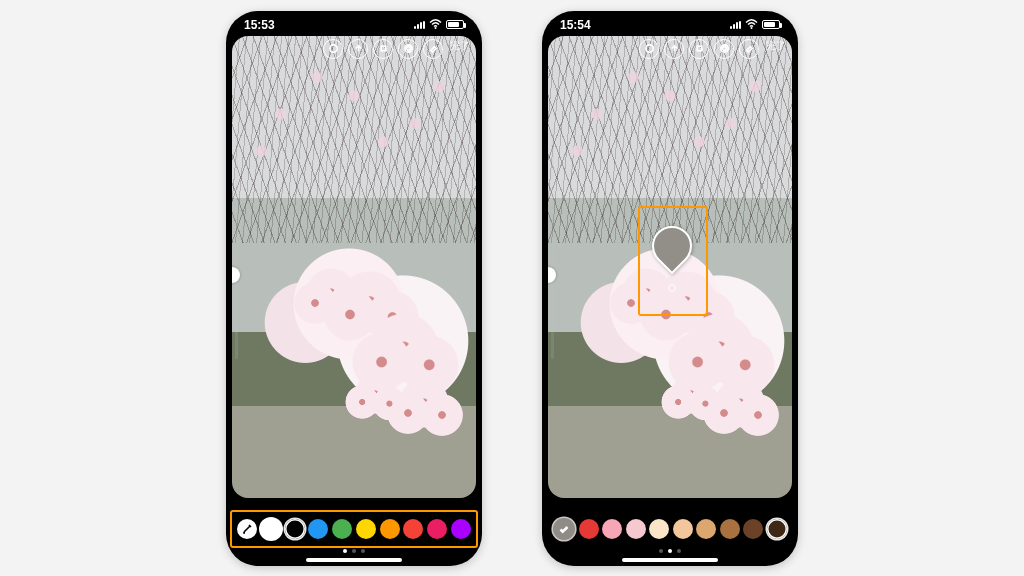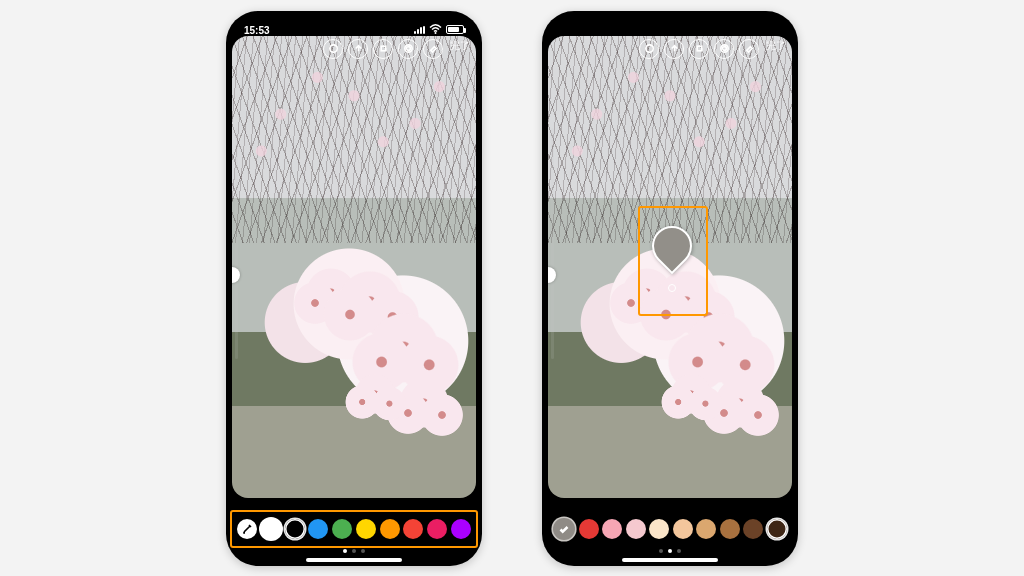--- a/index.html
+++ b/index.html
@@ -20,24 +20,24 @@
     position: relative;
     overflow: hidden;
     box-shadow: 0 2px 10px rgba(0,0,0,0.2);
   }
   .status-bar {
     position: absolute;
     top: 3px; left: 0; right: 0;
     height: 22px;
     display: flex;
     justify-content: space-between;
-    align-items: flex-end;
+    align-items: center;
     padding: 0 18px;
     color: #fff;
-    font-size: 10px;
+    font-size: 12px;
     font-weight: 600;
     z-index: 50;
   }
   .status-icons { display: flex; gap: 4px; align-items: center; }
   .sig { display:inline-flex; gap:1px; align-items:flex-end; height:8px;}
   .sig i { width:2px; background:#fff; display:block; border-radius:1px;}
   .sig i:nth-child(1){height:3px}.sig i:nth-child(2){height:5px}.sig i:nth-child(3){height:7px}.sig i:nth-child(4){height:8px}
   .batt { width:18px; height:9px; border:1px solid #fff; border-radius:2px; position:relative;}
   .batt::after{content:"";position:absolute;right:-3px;top:2px;width:2px;height:5px;background:#fff;border-radius:0 1px 1px 0;}
   .batt i{position:absolute;left:1px;top:1px;bottom:1px;width:11px;background:#fff;border-radius:1px;}
@@ -260,20 +260,38 @@
 
   <div class="page-dots">
       <i class="on"></i>
       <i></i>
       <i></i>
     </div>
   <div class="home-ind"></div>
 </div>
 
 <div class="phone">
+  <div class="status-bar">
+    <span>15:54</span>
+    <span class="status-icons">
+      <span class="sig">
+          <i></i>
+          <i></i>
+          <i></i>
+          <i></i>
+        </span>
+      <span><svg width="13" height="10" viewBox="0 0 13 10">
+            <path d="M1 3.5 Q6.5 -2 12 3.5 M3 5.5 Q6.5 2 10 5.5 M5 7.5 Q6.5 6 8 7.5" stroke="#fff" fill="none" stroke-width="1.4"></path>
+            <circle cx="6.5" cy="9" r="1" fill="#fff"></circle>
+          </svg></span>
+      <span class="batt">
+          <i></i>
+        </span>
+    </span>
+  </div>
 
   <div class="viewport">
     <div class="photo">
       <div class="flower f1"></div>
         <div class="flower f2"></div>
         <div class="flower f3"></div>
         <div class="flower f4"></div>
         <div class="flower f5"></div>
     </div>
     <div class="brush-track"></div>

